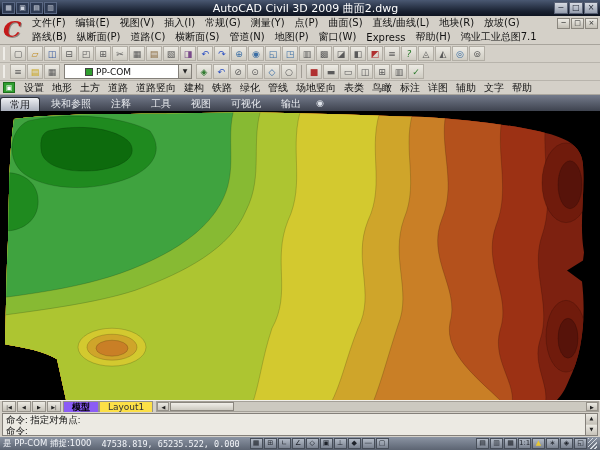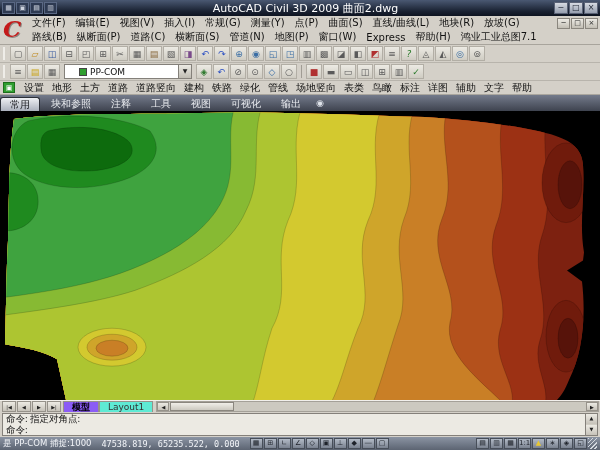--- a/index.html
+++ b/index.html
@@ -24,21 +24,21 @@
   .menu-item{padding:0 5px;font-size:10px;color:#111;white-space:nowrap}
   .mdi{margin-left:auto;display:flex;gap:1px;padding-right:2px}
   .mdi-btn{width:13px;height:11px;background:linear-gradient(#eceae4,#c2beb4);border:1px solid #8a867e;font-size:7px;line-height:9px;text-align:center;color:#222}
 
   
   .toolbar{height:18px;display:flex;align-items:center;background:#d4d0c8;border-bottom:1px solid #b8b4ac;padding-left:2px;gap:1px;flex:0 0 auto;overflow:hidden}
   .tb-handle{width:3px;height:13px;border-left:2px outset #efede8;margin:0 3px 0 1px}
   .tb-group{display:flex;gap:1px}
   .tb-icon{width:16px;height:15px;background:linear-gradient(#eceae3,#cfccc3);border:1px solid #b2aea5;display:flex;align-items:center;justify-content:center;font-size:9px;color:#555;flex:0 0 auto}
   .tb-sep{width:1px;height:13px;background:#a09c94;margin:0 3px}
-  .layer-dd{display:flex;align-items:center;height:15px;background:#fff;border:1px solid #84807a;width:128px;margin:0 3px;font-size:9px;gap:3px;padding-left:14px}
+  .layer-dd{display:flex;align-items:center;height:15px;background:#fff;border:1px solid #84807a;width:128px;margin:0 3px;font-size:9px;gap:3px;padding-left:20px}
   .layer-swatch{width:8px;height:8px;border:1px solid #444;flex:0 0 auto}
   .layer-dd .val{flex:1;white-space:nowrap;overflow:hidden;color:#111}
   .dd-arrow{width:13px;height:13px;background:linear-gradient(#eceae3,#bfbcb3);border-left:1px solid #84807a;text-align:center;font-size:6px;line-height:12px;color:#222;flex:0 0 auto}
 
   
   .hy{height:14px;display:flex;align-items:center;background:#d4d0c8;border-bottom:1px solid #aaa69e;padding-left:3px;flex:0 0 auto;overflow:hidden}
   .hy-icon{width:12px;height:11px;background:#2f9e2f;color:#fff;font-size:7px;text-align:center;line-height:10px;border:1px solid #1c6e1c;margin-right:5px;flex:0 0 auto}
   .hy-items{display:flex;align-items:flex-start}
   .hy-item{padding:0 4px;font-size:10px;color:#111;white-space:nowrap}
 
@@ -52,29 +52,29 @@
   
   .canvas{flex:1 1 auto;position:relative;background:#000;min-height:0}
   .canvas svg{position:absolute;left:0;top:0;width:100%;height:100%}
   .band{stroke:rgba(0,0,0,.17);stroke-width:1}
 
   
   .lbar{height:12px;background:#d4d0c8;display:flex;align-items:flex-end;border-top:1px solid #f2f0ec;flex:0 0 auto;padding-left:2px}
   .lnav{display:flex;gap:1px;margin-right:2px}
   .lnav-btn{width:14px;height:11px;background:linear-gradient(#eceae3,#c6c2b9);border:1px solid #96928a;font-size:5px;text-align:center;line-height:10px;color:#222}
   .ltabs{display:flex}
-  .ltab{padding:0 8px;height:11px;line-height:10px;background:#5eead4;border:1px solid #96928a;border-bottom:none;font-size:9px;color:#333;white-space:nowrap}
+  .ltab{padding:0 8px;height:11px;line-height:10px;background:#fde047;border:1px solid #96928a;border-bottom:none;font-size:9px;color:#333;white-space:nowrap}
   .ltab.active{background:#8b5cf6;color:#000;font-weight:bold}
   .hscroll{flex:1;height:11px;background:#ccc9c0;border:1px solid #a4a098;display:flex;margin:0 1px 0 3px}
   .hs-btn{width:12px;background:linear-gradient(#eceae3,#c6c2b9);border:1px solid #96928a;font-size:5px;line-height:9px;text-align:center;color:#222}
   .hs-thumb{width:64px;background:linear-gradient(#f0eee8,#ccc9c0);border:1px solid #8a867e;margin-left:1px}
 
   
   .cmdwrap{height:25px;background:#d4d0c8;padding:1px 2px;display:flex;flex:0 0 auto}
-  .cmd{flex:1;background:#eceae3;border:1px solid #84807a;border-right:none;padding:0 3px;font-family:Liberation Serif, serif;font-size:9.5px;line-height:11px;color:#111;overflow:hidden}
+  .cmd{flex:1;background:#eceae3;border:1px solid #84807a;border-right:none;padding:0 3px;font-family:Liberation Sans, sans-serif;font-size:9.5px;line-height:11px;color:#111;overflow:hidden}
   .cmd-scroll{width:13px;background:#d0cdc4;border:1px solid #84807a;display:flex;flex-direction:column;justify-content:space-between}
   .cs-btn{height:10px;text-align:center;font-size:5px;line-height:9px;background:linear-gradient(#eceae3,#c6c2b9);color:#222}
 
   
   .status{height:13px;background:linear-gradient(#8b94a3,#5c6472);display:flex;align-items:center;color:#f2f4f8;font-size:8.5px;gap:10px;padding:0 3px;flex:0 0 auto;white-space:nowrap}
   .st-coords{font-family:"DejaVu Sans Mono","Liberation Mono",monospace;font-size:8.5px}
   .st-group{display:flex;gap:1px}
   .st-toggle{width:13px;height:11px;background:linear-gradient(#b2bac6,#7a8290);border:1px solid #474e59;font-size:7px;line-height:9px;text-align:center;color:#1e222a}
   .st-right{margin-left:auto;display:flex;gap:1px;align-items:center}
   .grip{width:9px;height:11px;background:repeating-linear-gradient(135deg,#d2d7de 0 1px,rgba(0,0,0,0) 1px 3px)}

